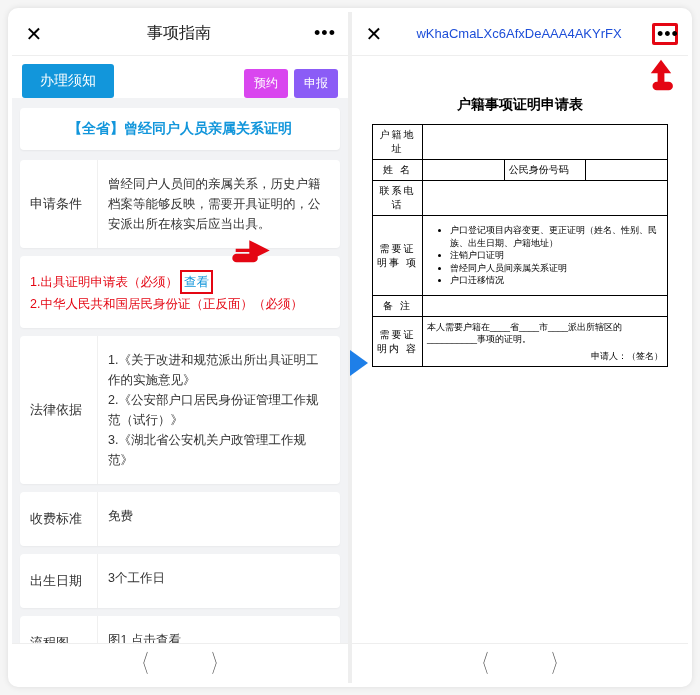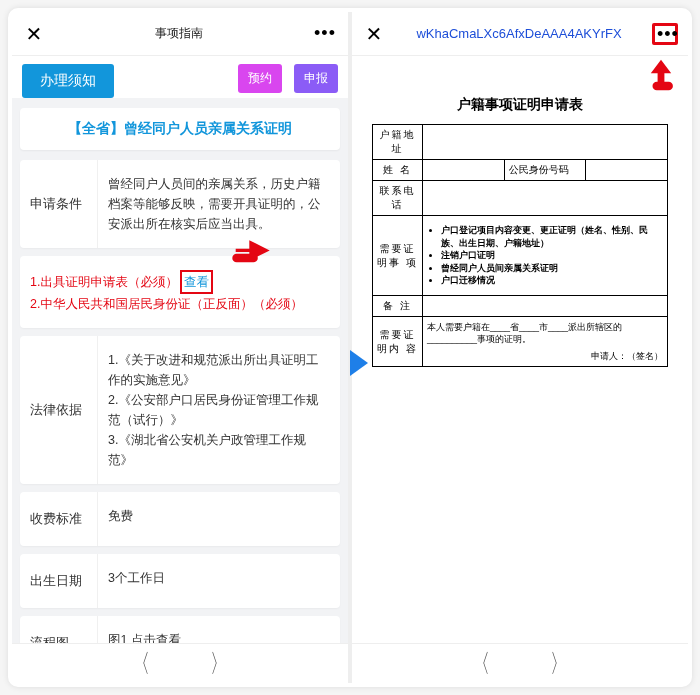--- a/index.html
+++ b/index.html
@@ -41,21 +41,21 @@
     flex-shrink: 0;
   }
   .hdr .close {
     font-size: 20px;
     width: 24px; text-align: center;
     color: #000;
   }
   .hdr .title {
     flex: 1;
     text-align: center;
-    font-size: 12px;
+    font-size: 16px;
     font-weight: 500;
     overflow: hidden;
     white-space: nowrap;
     text-overflow: ellipsis;
     color: #222;
   }
   .hdr .title.faded { color: #1d4ed8; font-size: 13px; }
   .hdr .more {
     font-size: 18px;
     letter-spacing: 1px;
@@ -66,23 +66,23 @@
   .hdr .more.highlighted {
     border: 3px solid #e40613;
     padding: 2px 2px;
     border-radius: 2px;
     line-height: 12px;
   }
 
   
   .action-bar {
     display: flex;
-    align-items: flex-start;
+    align-items: flex-end;
     padding: 8px 10px 0 10px;
-    gap: 12px;
+    gap: 6px;
   }
   .btn-instruction {
     background: #1296db;
     color: #fff;
     font-size: 14px;
     padding: 8px 18px;
     border-radius: 3px;
   }
   .action-bar .spacer { flex:1; }
   .btn-small {
@@ -184,22 +184,21 @@
     vertical-align: middle;
     line-height:1.4;
   }
   table.form td.lbl {
     width:50px;
     text-align:center;
     letter-spacing:2px;
   }
   td.bullets ul {
     list-style: disc;
-    margin-left: 14px;
-    font-weight: bold;
+    margin-left: 23px;
   }
   td.bullets li {
     font-size: 9px;
   }
 
   
   .pointer {
     position:absolute;
     width: 42px;
     height: 34px;

